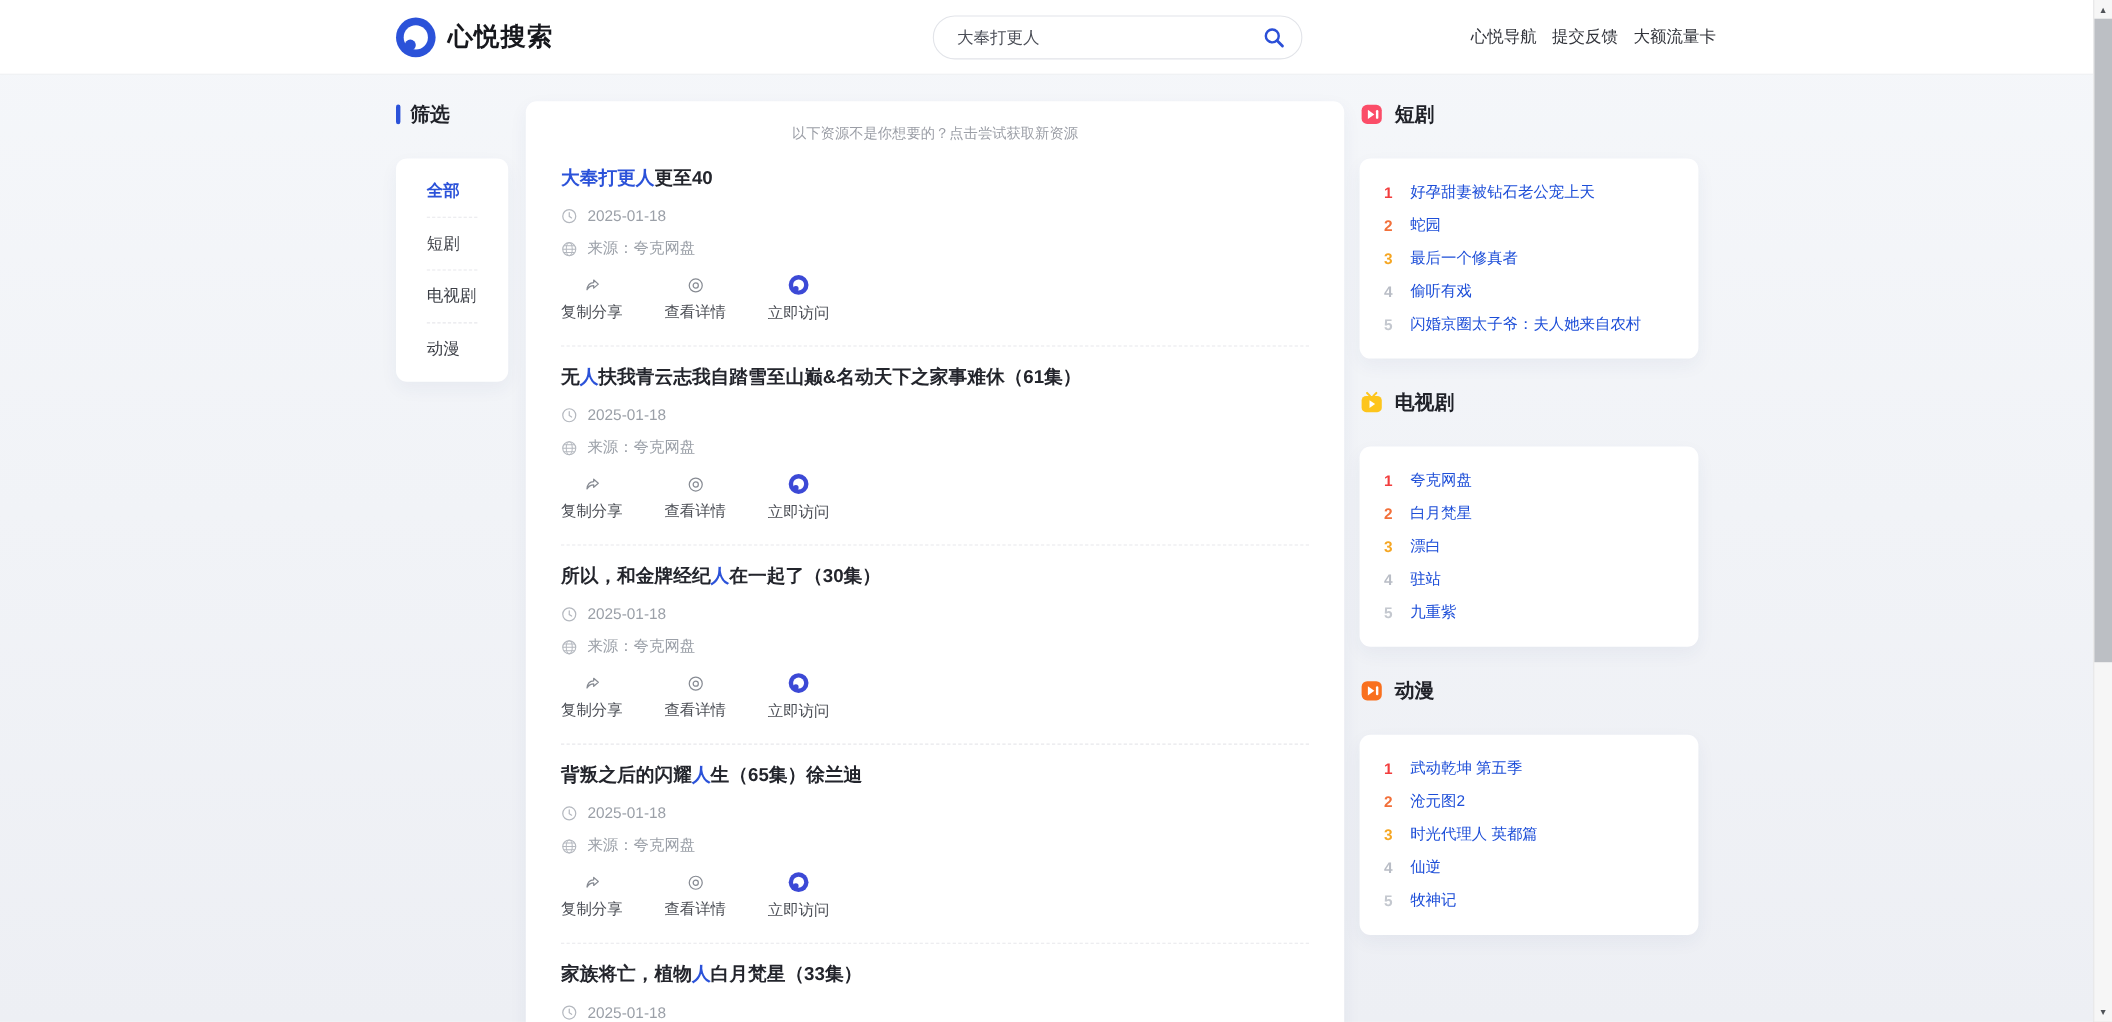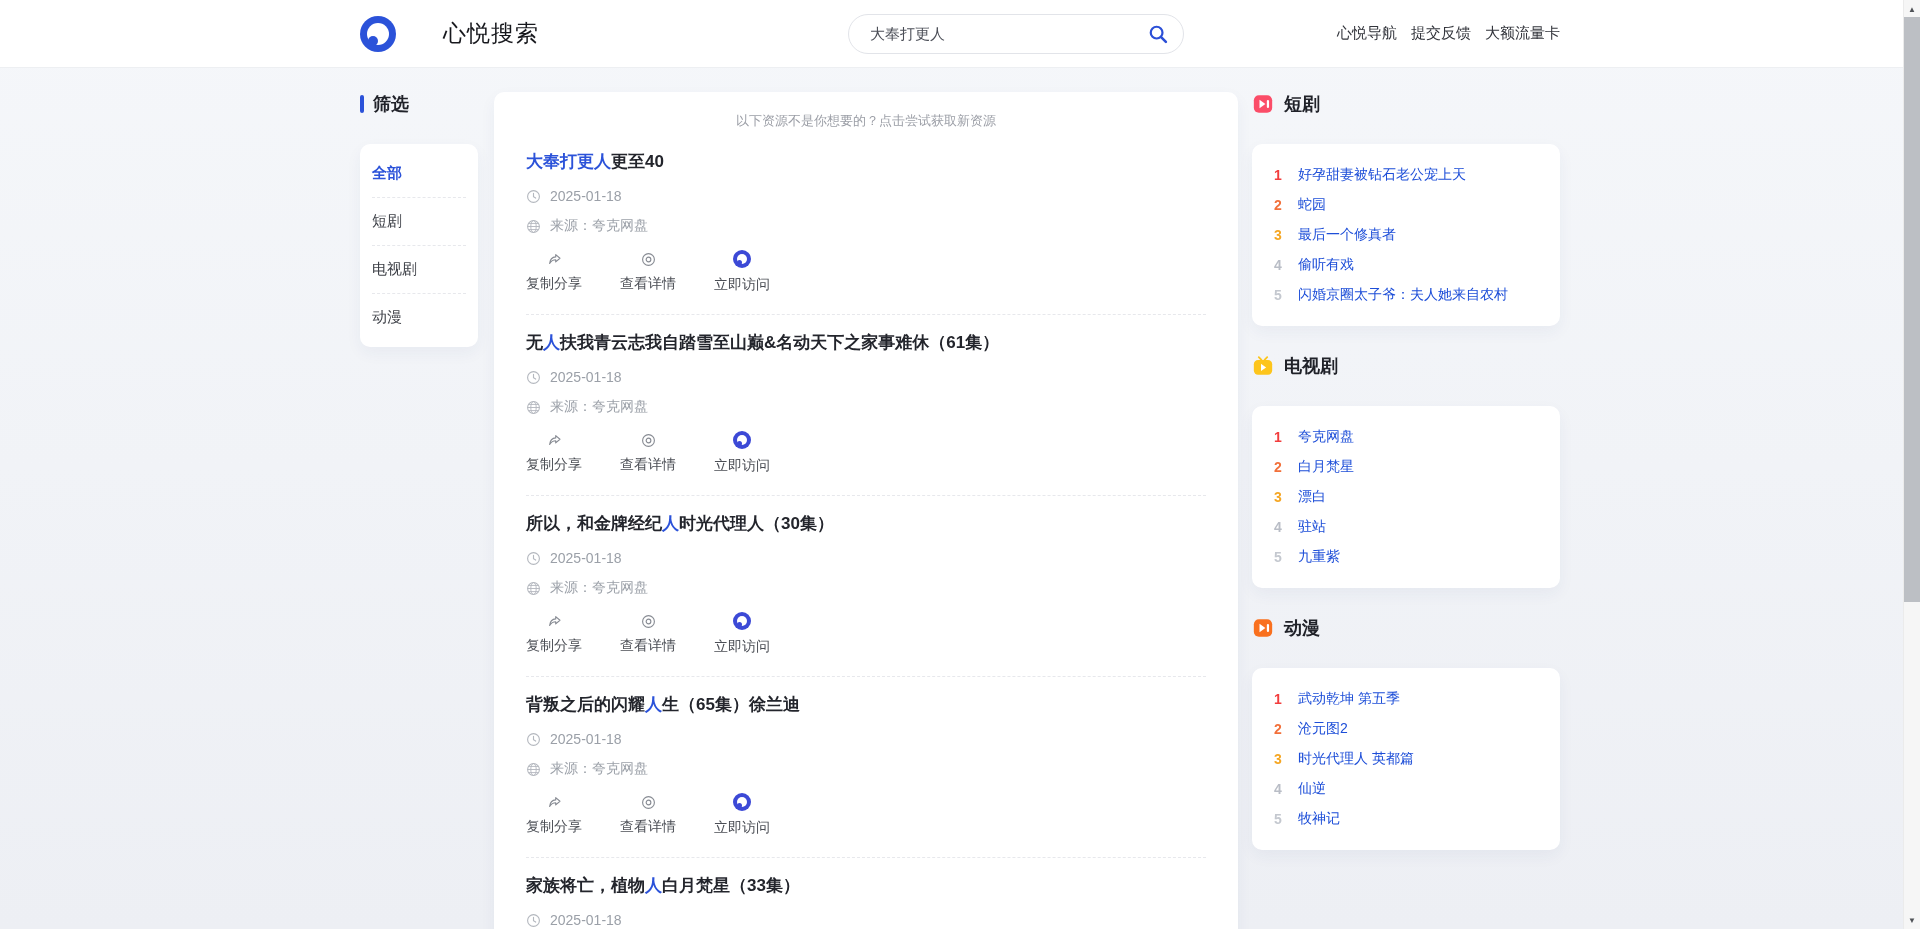--- a/index.html
+++ b/index.html
@@ -14,38 +14,38 @@
     font-family:"Liberation Sans","DejaVu Sans",sans-serif;
     background:linear-gradient(180deg,var(--bg-top) 0%,var(--bg-bottom) 100%);
   }
   
   header{height:68px;background:#ffffff;border-bottom:1px solid #edeff2;position:relative;z-index:2;}
   .header-inner{width:1200px;margin:0 auto;height:100%;position:relative;}
   .brand{position:absolute;left:0;top:0;height:100%;display:flex;align-items:center;gap:11px;text-decoration:none;cursor:pointer;}
   .logo-circle{width:36px;height:36px;border-radius:50%;background:var(--accent);position:relative;flex:none;}
   .logo-inner{position:absolute;left:7px;top:7px;width:22px;height:22px;border-radius:50%;background:#fff;}
   .logo-notch{position:absolute;left:8px;bottom:6px;width:10px;height:10px;border-radius:50%;background:var(--accent);}
-  .brand-name{font-size:23px;font-weight:normal;color:#17181d;letter-spacing:1px;margin-left:36px;}
+  .brand-name{font-size:23px;font-weight:bold;color:#17181d;letter-spacing:1px;}
   .searchbar{position:absolute;left:488px;top:14px;width:336px;height:40px;border:1px solid #e2e4e9;border-radius:20px;background:#fff;display:flex;align-items:center;padding:0 12px 0 19px;}
   .search-input{flex:1;border:none;outline:none;font-size:15px;color:#4b4e57;background:transparent;font-family:inherit;min-width:0;}
   .search-btn{border:none;background:none;padding:2px;margin:0;display:flex;align-items:center;cursor:pointer;}
   .top-nav{position:absolute;right:0;top:0;height:100%;display:flex;align-items:center;gap:14px;}
   .top-nav a{font-size:15px;color:#32343b;text-decoration:none;cursor:pointer;white-space:nowrap;}
   
   .content{width:1200px;margin:0 auto;padding-top:24px;display:flex;align-items:flex-start;}
-  .filter-col{width:118px;flex:none;}
+  .filter-col{width:102px;flex:none;}
   .main-col{width:744px;flex:none;margin-left:16px;}
   .rank-col{width:308px;flex:none;margin-left:14px;}
   .col-header{display:flex;align-items:center;height:24px;margin-bottom:28px;}
   .bar{width:4px;height:18px;border-radius:2px;background:var(--accent);margin-right:9px;flex:none;}
   .col-title{font-size:18px;font-weight:bold;color:#202229;white-space:nowrap;}
   .results-hline .kw{color:var(--accent);}
   .card{background:#fff;border-radius:10px;box-shadow:0 6px 16px rgba(40,60,110,0.05);}
   
-  .filter-card{padding:6px 12px;}
+  .filter-card{padding:6px 28px;}
   .filter-card ul{list-style:none;margin:0;padding:0;}
   .filter-item{padding:14px 0;font-size:15px;color:#3c3f46;border-bottom:1px dashed #e7e8ec;cursor:pointer;}
   .filter-item:last-child{border-bottom:none;}
   .filter-item.active{color:var(--accent);font-weight:bold;}
   
   .results-card{padding:18px 32px 10px;}
   .notice{text-align:center;font-size:13px;color:#9b9ea6;margin:2px 0 4px;cursor:pointer;}
   .result-item{padding:16px 0 20px;border-bottom:1px dashed #e7e8ec;}
   .result-title{margin:0 0 14px;font-size:17px;line-height:24px;color:#23252c;font-weight:bold;cursor:pointer;}
   .result-title .hl{color:var(--accent);}
@@ -202,21 +202,21 @@
         <span class="visit-icon">
           <span class="vi-inner"></span>
           <span class="vi-notch"></span>
         </span>
         <span class="lbl">立即访问</span>
       </a>
     </div>
   </div>
 
   <div class="result-item">
-    <h3 class="result-title"><span>所以，和金牌经纪</span><span class="hl">人</span><span>时光代理人（30集）</span></h3>
+    <h3 class="result-title"><span>所以，和金牌经纪</span><span class="hl">人</span><span>在一起了（30集）</span></h3>
     <div class="meta-row">
       <svg width="15" height="15" viewBox="0 0 16 16" fill="none">
         <circle cx="8" cy="8" r="6.3" stroke="currentColor" stroke-width="1.2"></circle>
         <path d="M8 4.6V8.2L10.3 9.7" stroke="currentColor" stroke-width="1.2" stroke-linecap="round"></path>
       </svg>
       <span class="meta-text">2025-01-18</span>
     </div>
     <div class="meta-row">
       <svg width="15" height="15" viewBox="0 0 16 16" fill="none">
         <circle cx="8" cy="8" r="6.3" stroke="currentColor" stroke-width="1.1"></circle>

